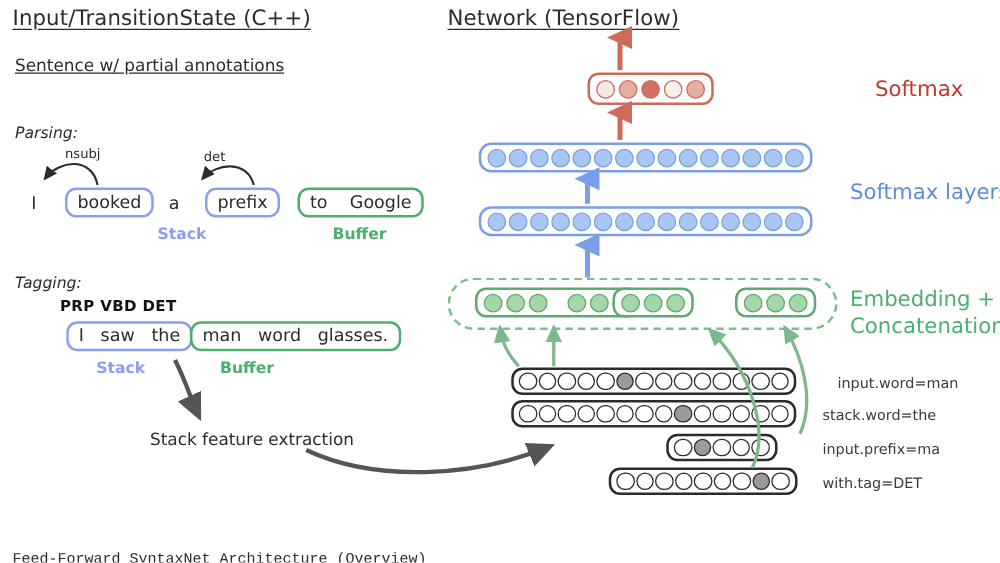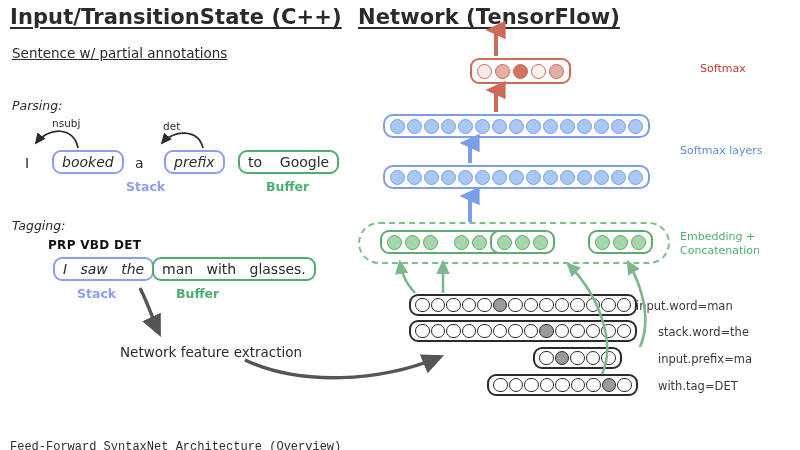--- a/index.html
+++ b/index.html
@@ -8,27 +8,26 @@
     background:#ffffff;
     font-family:"DejaVu Sans","Liberation Sans",sans-serif;
     color:#2b2b2b;
     position:relative;
     overflow:hidden;
   }
   .abs{position:absolute;}
 
   
   .section-title{
-    font-size:21px;
+    font-size:17px;
     color:#2b2b2b;
     text-decoration:underline;
     text-underline-offset:3px;
     white-space:nowrap;
     letter-spacing:.1px;
-    font-weight:bold;
   }
   .subtitle{
     font-size:13.5px;
     color:#2b2b2b;
     white-space:nowrap;
   }
   .italic-label{
     font-size:12.5px;
     font-style:italic;
     color:#2b2b2b;
@@ -53,21 +52,21 @@
     box-sizing:border-box;
     border-radius:9px;
     border:2px solid;
     background:#fff;
     height:24px;
     padding:0 8px;
     font-size:14px;
     color:#2b2b2b;
     white-space:nowrap;
   }
-  .tokbox.blue{border-color:#8c9ef0;font-style:italic;}
+  .tokbox.blue{border-color:#8c9ef0;}
   .tokbox.green{border-color:#4caf6e;}
   .tokbox span{display:inline-block;}
 
   .role-label{
     font-size:12.5px;
     font-weight:bold;
     white-space:nowrap;
   }
   .role-label.blue{color:#8c9ef0;}
   .role-label.green{color:#4caf6e;}
@@ -115,21 +114,21 @@
   .dot.filled{background:#9a9a9a;border:1.8px solid #2b2b2b;}
   .dot.spacer{background:transparent;border:none;}
 
   .emb-dash{
     box-sizing:border-box;
     border:2.5px dashed #79c089;
     border-radius:22px;
   }
 
   .side-label{
-    font-size:11px;
+    font-size:17px;
     white-space:nowrap;
   }
   .side-label.red{color:#c0392b;}
   .side-label.blue{color:#5b8dd9;}
   .side-label.green{color:#4caf6e;}
   .side-label.two-line{line-height:1.25;white-space:normal;width:150px;}
 
   .feat-label{
     font-size:11.5px;
     color:#3a3a3a;
@@ -171,27 +170,27 @@
 
 <div class="abs italic-label" style="left:12px;top:218px;">Tagging:</div>
 
 <div class="abs tagrow" style="left:48px;top:238px;">PRP VBD DET</div>
 
 <div class="abs tokbox blue" style="left:53px;top:257px;">
   <span style="white-space:pre;">I   saw   the</span>
 </div>
 
 <div class="abs tokbox green" style="left:152px;top:257px;">
-  <span style="white-space:pre;">man   with   glasses.</span>
+  <span style="white-space:pre;">man   word   glasses.</span>
 </div>
 
 <div class="abs role-label blue" style="left:77px;top:286px;">Stack</div>
 <div class="abs role-label green" style="left:176px;top:286px;">Buffer</div>
 
-<div class="abs sparse-text" style="left:120px;top:344px;">Network feature extraction</div>
+<div class="abs sparse-text" style="left:120px;top:344px;">Stack feature extraction</div>
 
 <div class="abs section-title" style="left:358px;top:5px;">Network (TensorFlow)</div>
 
 <div class="abs layer red" id="softmax-layer" style="left:470px;top:58px;height:26px;padding:0 5px;gap:3px;border-radius:9px;">
     <div class="dot red" style="width: 15px; height: 15px;;background:rgba(204,107,90,0.15)"></div>
     <div class="dot red" style="width: 15px; height: 15px;;background:rgba(204,107,90,0.55)"></div>
     <div class="dot red" style="width: 15px; height: 15px;;background:rgba(204,107,90,0.95)"></div>
     <div class="dot red" style="width: 15px; height: 15px;;background:rgba(204,107,90,0.1)"></div>
     <div class="dot red" style="width: 15px; height: 15px;;background:rgba(204,107,90,0.55)"></div>
   </div>
@@ -296,21 +295,21 @@
     <div class="dot hollow" style="width: 14.5px; height: 14.5px;"></div>
     <div class="dot hollow" style="width: 14.5px; height: 14.5px;"></div>
     <div class="dot hollow" style="width: 14.5px; height: 14.5px;"></div>
     <div class="dot hollow" style="width: 14.5px; height: 14.5px;"></div>
     <div class="dot hollow" style="width: 14.5px; height: 14.5px;"></div>
     <div class="dot hollow" style="width: 14.5px; height: 14.5px;"></div>
     <div class="dot filled" style="width: 14.5px; height: 14.5px;"></div>
     <div class="dot hollow" style="width: 14.5px; height: 14.5px;"></div>
   </div>
 
-<div class="abs feat-label" style="left:636px;top:299px;">input.word=man</div>
+<div class="abs feat-label" style="left:670px;top:299px;">input.word=man</div>
 <div class="abs feat-label" style="left:658px;top:325px;">stack.word=the</div>
 <div class="abs feat-label" style="left:658px;top:352px;">input.prefix=ma</div>
 <div class="abs feat-label" style="left:658px;top:379px;">with.tag=DET</div>
 
 <div class="abs side-label red" style="left:700px;top:62px;">Softmax</div>
 <div class="abs side-label blue" style="left:680px;top:144px;">Softmax layers</div>
 <div class="abs side-label green two-line" style="left:680px;top:230px;">Embedding + Concatenation</div>
 
 <div class="abs caption" style="left:10px;top:440px;font-family:Liberation Mono, monospace;">Feed-Forward SyntaxNet Architecture (Overview)</div>
 

